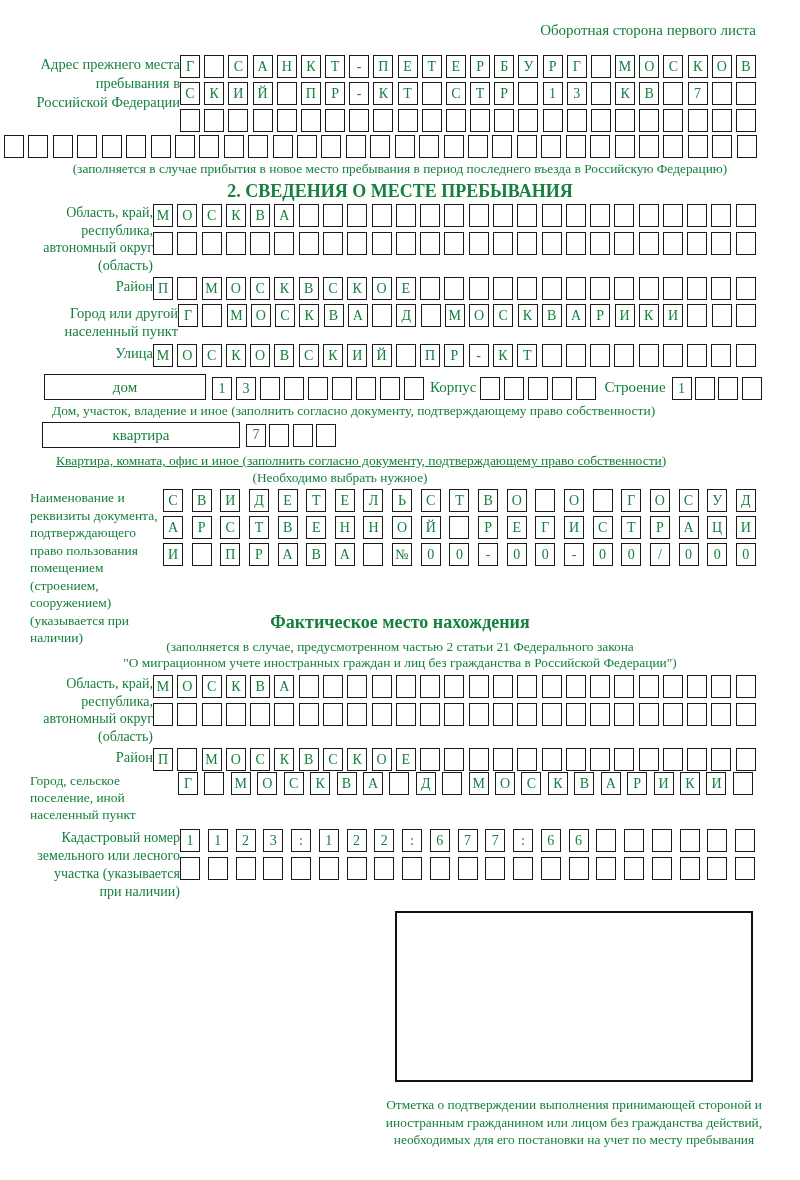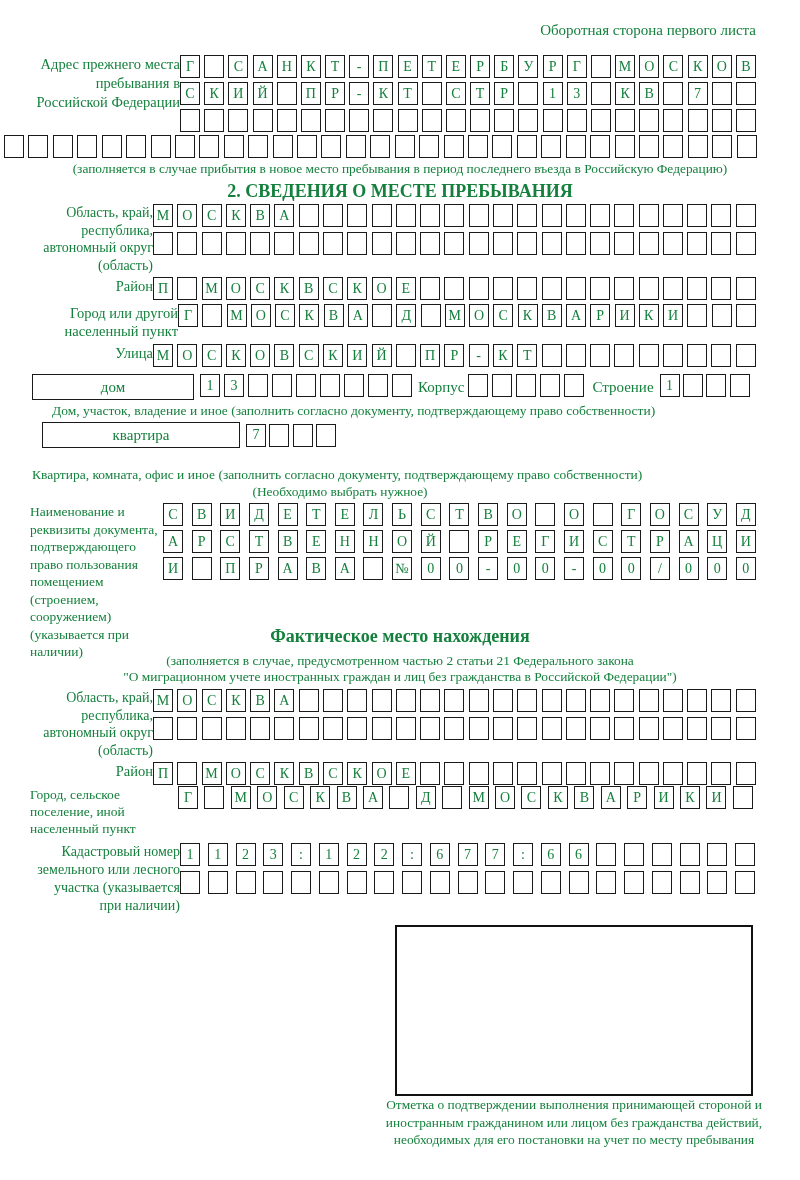--- a/index.html
+++ b/index.html
@@ -313,21 +313,21 @@
         <span class="cell"></span>
         <span class="cell"></span>
         <span class="cell"></span>
         <span class="cell"></span>
         <span class="cell"></span>
         <span class="cell"></span>
         <span class="cell"></span>
       </div>
   </div>
 
-  <div class="row" style="margin-top:7px;padding-left:32px;align-items:flex-start;">
+  <div class="row" style="margin-top:7px;padding-left:44px;align-items:flex-end;">
     <div class="inline-box" style="width:162px;">дом</div>
     <div class="cellrow" style="width:212px;margin-left:6px;">
         <span class="cell">1</span>
         <span class="cell">3</span>
         <span class="cell"></span>
         <span class="cell"></span>
         <span class="cell"></span>
         <span class="cell"></span>
         <span class="cell"></span>
         <span class="cell"></span>
@@ -353,21 +353,21 @@
 
   <div class="row" style="margin-top:3px;padding-left:42px;align-items:center;">
     <div class="inline-box" style="width:198px;">квартира</div>
     <div class="cellrow" style="width:90px;margin-left:6px;">
         <span class="cell">7</span>
         <span class="cell"></span>
         <span class="cell"></span>
         <span class="cell"></span>
       </div>
   </div>
-  <div class="lbl-sm" style="padding-left:32px;margin-top:18px;">Квартира, комната, офис и иное (заполнить согласно документу, подтверждающему право собственности)</div>
+  <div class="lbl-sm" style="padding-left:56px;margin-top:4px;text-decoration:underline;">Квартира, комната, офис и иное (заполнить согласно документу, подтверждающему право собственности)</div>
 
   <div class="center-note" style="width:680px;margin-top:1px;">(Необходимо выбрать нужное)</div>
 
   <div class="row fixh" style="margin-top:3px;padding-left:30px;height:110px;">
     <div class="lbl-sm" style="width:133px;line-height:17.5px;">Наименование и реквизиты документа, подтверждающего право пользования помещением (строением, сооружением) (указывается при наличии)</div>
     <div class="grid-col" style="width:593px;">
       <div class="cellrow mb4" style="width:593px;">
           <span class="cell">С</span>
           <span class="cell">В</span>
           <span class="cell">И</span>
@@ -608,15 +608,15 @@
           <span class="cell"></span>
           <span class="cell"></span>
           <span class="cell"></span>
           <span class="cell"></span>
           <span class="cell"></span>
         </div>
     </div>
   </div>
 
   <div class="stamp-box" style="margin-top:10px;"></div>
-  <div class="stamp-caption" style="margin-top:0;">Отметка о подтверждении выполнения принимающей стороной и иностранным гражданином или лицом без гражданства действий, необходимых для его постановки на учет по месту пребывания</div>
+  <div class="stamp-caption" style="margin-top:14px;">Отметка о подтверждении выполнения принимающей стороной и иностранным гражданином или лицом без гражданства действий, необходимых для его постановки на учет по месту пребывания</div>
 
 </div>
 
 </body></html>

